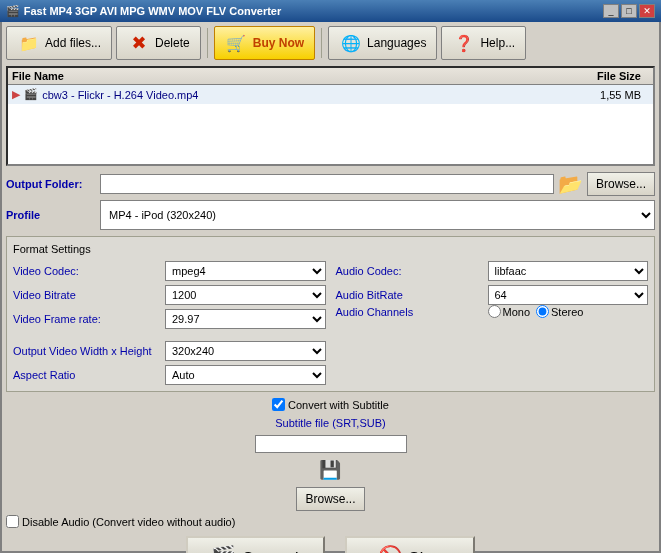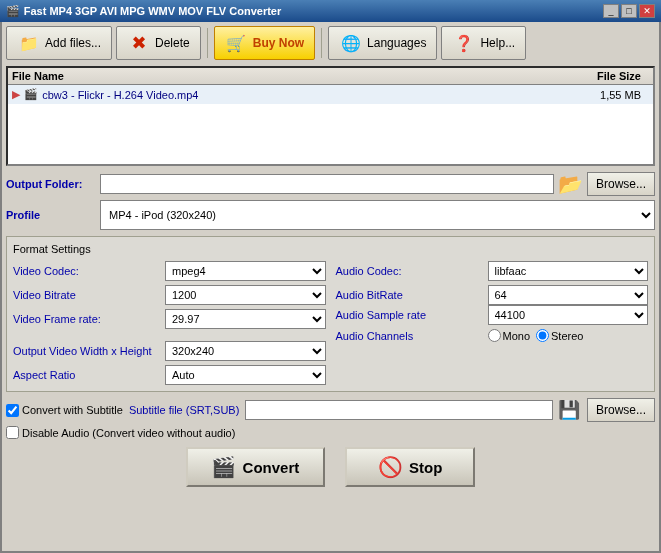--- a/index.html
+++ b/index.html
@@ -201,20 +201,21 @@
       align-items: center;
       gap: 6px;
       font-size: 11px;
     }
     .radio-label { display: flex; align-items: center; gap: 2px; cursor: pointer; }
     .subtitle-section {
       display: flex;
       align-items: center;
       gap: 6px;
       margin-bottom: 4px;
+      flex-direction: column;
     }
     .checkbox-label {
       display: flex;
       align-items: center;
       gap: 3px;
       font-size: 11px;
       cursor: pointer;
     }
     .subtitle-file-label {
       color: #0000aa;
@@ -381,26 +382,20 @@
           <select class="setting-select">
             <option>libfaac</option>
           </select>
         </div>
         <div class="setting-row" style="">
           <span class="setting-label">Audio BitRate</span>
           <select class="setting-select">
             <option>64</option>
           </select>
         </div>
-        <div class="setting-row" style="margin-bottom:4px;">
-          <span class="setting-label">Audio Sample rate</span>
-          <select class="setting-select">
-            <option>44100</option>
-          </select>
-        </div>
         <div class="setting-row">
           <span class="setting-label">Audio Channels</span>
           <div class="radio-group">
             <label class="radio-label">
               <input type="radio" name="channels" style="">
               <span>Mono</span>
             </label>
             <label class="radio-label">
               <input type="radio" name="channels" checked="" style="">
               <span>Stereo</span>

